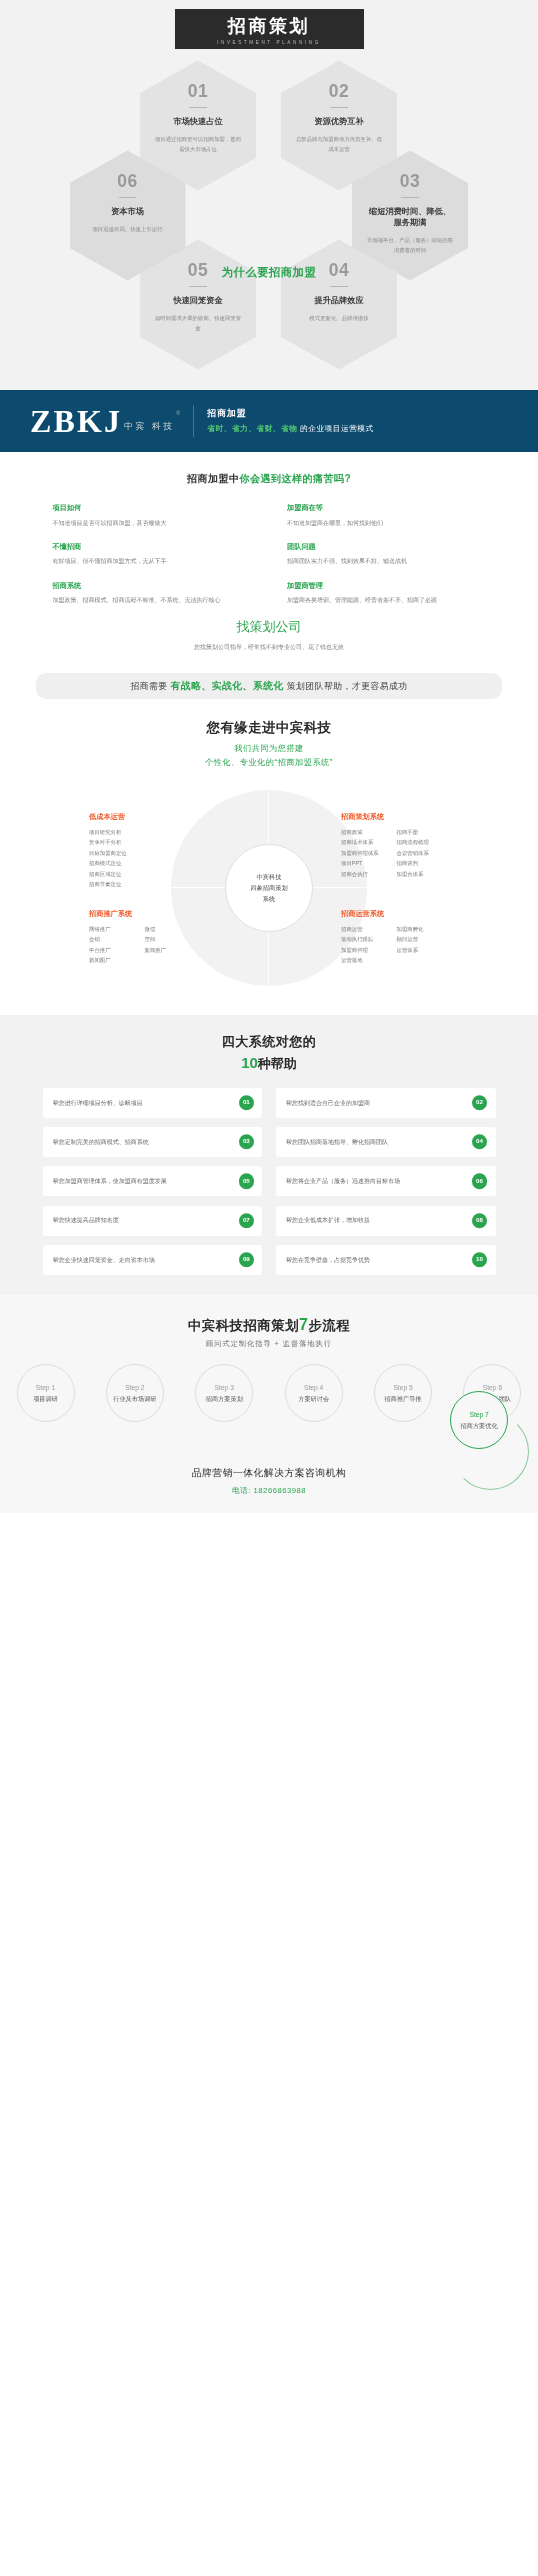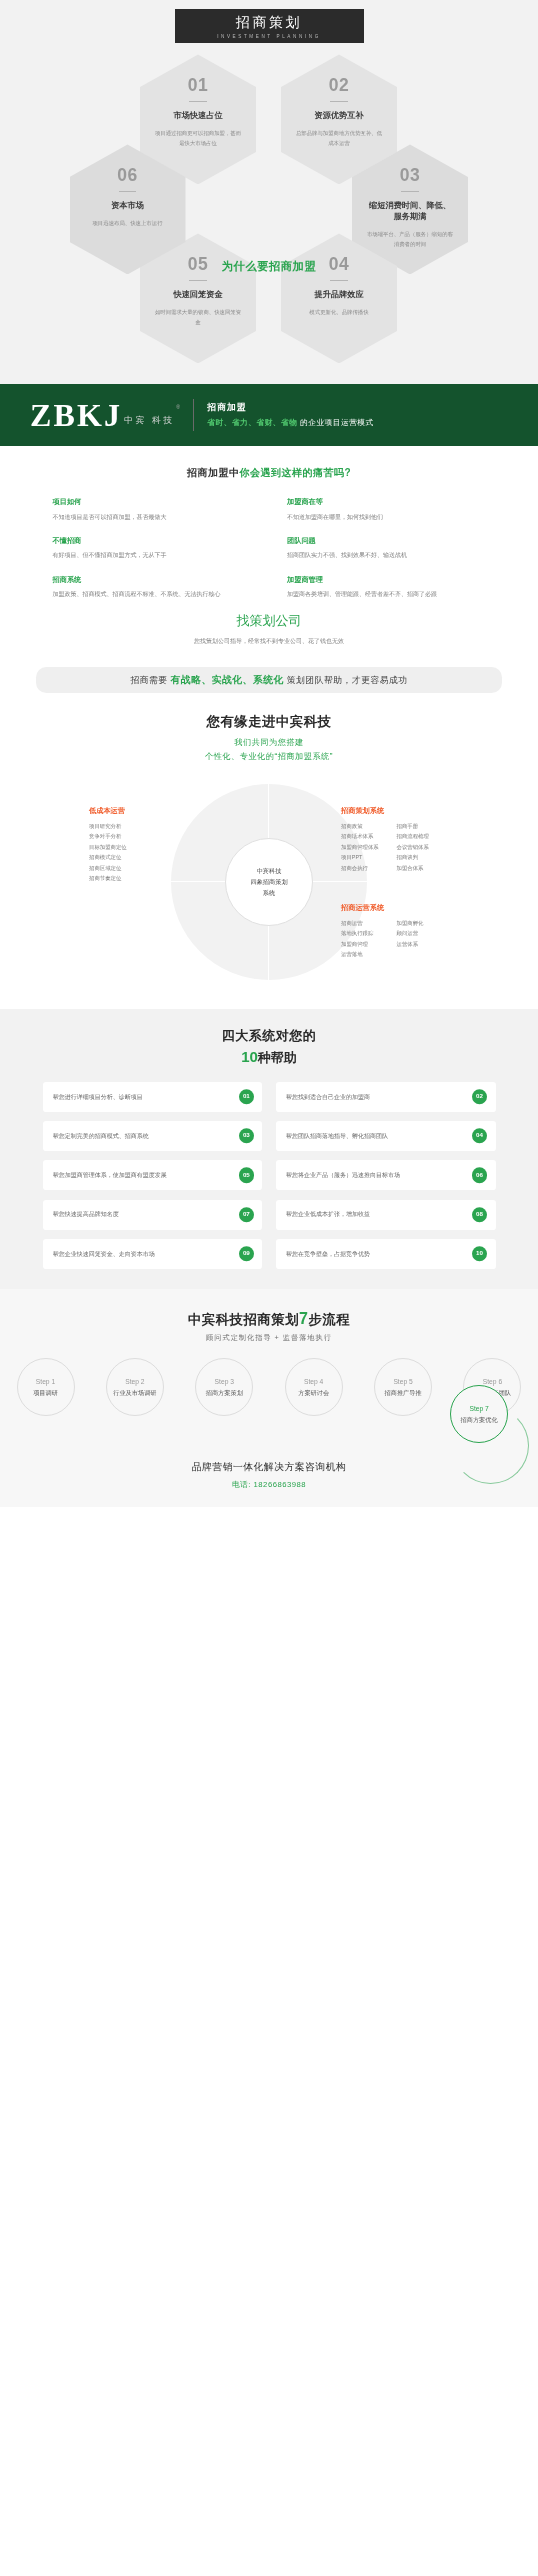--- a/index.html
+++ b/index.html
@@ -18,23 +18,23 @@
   }
   .hdr-banner {
     width: 189px;
     margin: 0 auto;
     background: #2b2b2b;
     text-align: center;
     padding: 5.2px 0 4.1px;
   }
   .hdr-banner .t1 {
     color: #fff;
-    font-size: 14px;
+    font-size: 18px;
     letter-spacing: 2.6px;
-    font-weight: normal;
+    font-weight: bold;
   }
   .hdr-banner .t2 {
     color: #b9b9b9;
     font-size: 4.6px;
     letter-spacing: 2.6px;
     margin-top: 1.5px;
   }
 
   .hex-wrap {
     width: 402px;
@@ -97,21 +97,21 @@
   
   .hex-p1 { left: 72px;  top: 0px; }
   .hex-p2 { left: 213px;  top: 0px; }
   .hex-p3 { left: 284px;  top: 90px; }
   .hex-p4 { left: 213px;  top: 179px; }
   .hex-p5 { left: 72px;  top: 179px; }
   .hex-p6 { left: 1.5px;    top: 90px; }
 
   
   .sec-logo {
-    background: #14532d;
+    background: #0c4a6e;
     height: 62px;
     display: flex;
     align-items: center;
     padding: 0 30px;
   }
   .zbkj-logo { display: flex; align-items: flex-end; }
   .zbkj-logo .big {
     font-size: 32px;
     font-weight: bold;
     color: #ffffff;
@@ -601,20 +601,32 @@
         <li>招商流程梳理</li>
         <li>加盟商管理体系</li>
         <li>会议营销体系</li>
         <li>项目PPT</li>
         <li>招商谈判</li>
         <li>招商会执行</li>
         <li>加盟合体系</li>
       </ul>
     </div>
 
+    <div class="quad two-col q-bl">
+      <div class="qt">招商推广系统</div>
+      <ul>
+        <li>网络推广</li>
+        <li>微信</li>
+        <li>会销</li>
+        <li>空间</li>
+        <li>平台推广</li>
+        <li>新闻推广</li>
+        <li>新闻图广</li>
+      </ul>
+    </div>
 
     <div class="quad two-col q-br">
       <div class="qt">招商运营系统</div>
       <ul>
         <li>招商运营</li>
         <li>加盟商孵化</li>
         <li>落地执行跟踪</li>
         <li>顾问运营</li>
         <li>加盟商管理</li>
         <li>运营体系</li>

